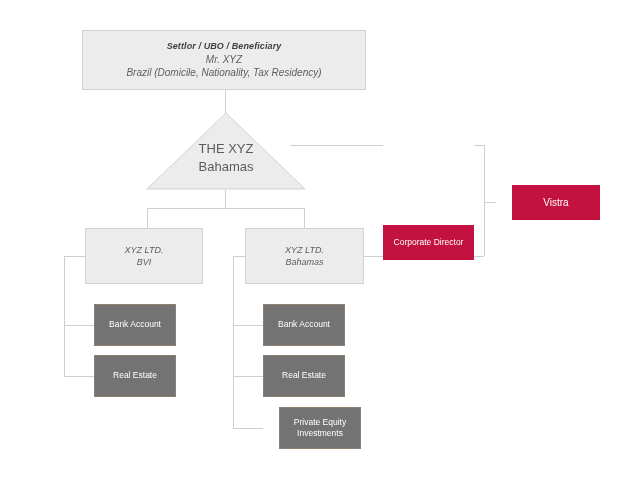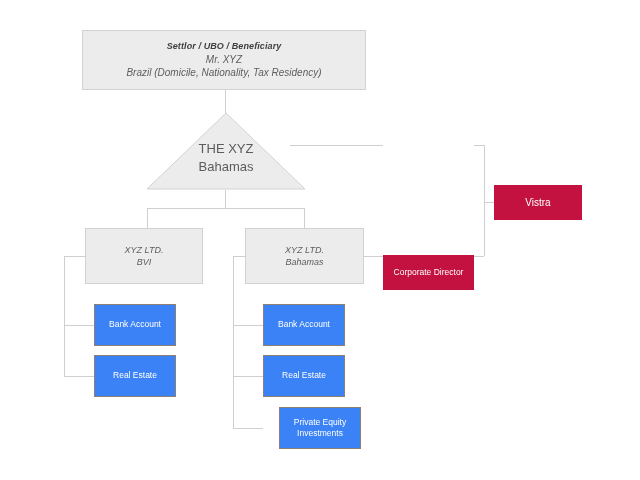--- a/index.html
+++ b/index.html
@@ -55,21 +55,21 @@
     border: 1px solid #c3123f;
     color: #ffffff;
     font-size: 8.5px;
   }
   .node.red.big {
     font-size: 10px;
   }
 
   
   .node.taupe {
-    background: #3b82f6;
+    background: #737373;
     border: 1px solid #8d8073;
     color: #ffffff;
     font-size: 8.5px;
   }
 
   
   #trust-shape {
     position: absolute;
     left: 146px;
     top: 112px;
@@ -141,25 +141,25 @@
     <svg width="160" height="78" viewBox="0 0 160 78">
       <polygon points="80,1 159,77 1,77" fill="#ececec" stroke="#d2d2d2" stroke-width="1"></polygon>
     </svg>
   </div>
   <div id="trust-label">
     <div>THE XYZ</div>
     <div>Bahamas</div>
   </div>
 
 
-  <div class="node red" style="left:383px; top:255px; width:91px; height:35px;text-align:center;">
+  <div class="node red" style="left:383px; top:225px; width:91px; height:35px;text-align:center;">
     <div>Corporate  Director</div>
   </div>
 
-  <div class="node red big" style="left:494px; top:185px; width:88px; height:35px;">
+  <div class="node red big" style="left:512px; top:185px; width:88px; height:35px;">
     <div>Vistra</div>
   </div>
 
   <div class="node grey" style="left:85px; top:228px; width:118px; height:56px;">
     <div>XYZ LTD.</div>
     <div>BVI</div>
   </div>
 
   <div class="node grey" style="left:245px; top:228px; width:119px; height:56px;">
     <div>XYZ LTD.</div>

